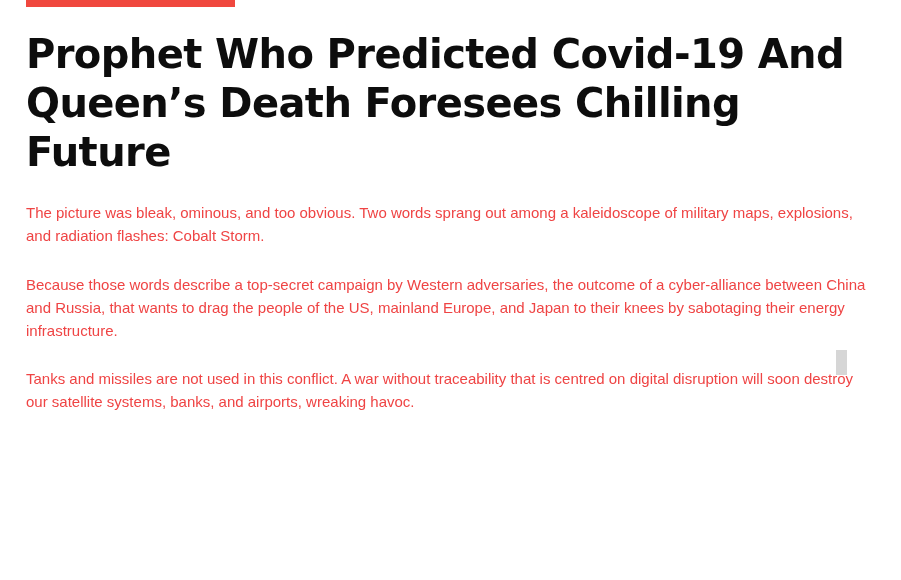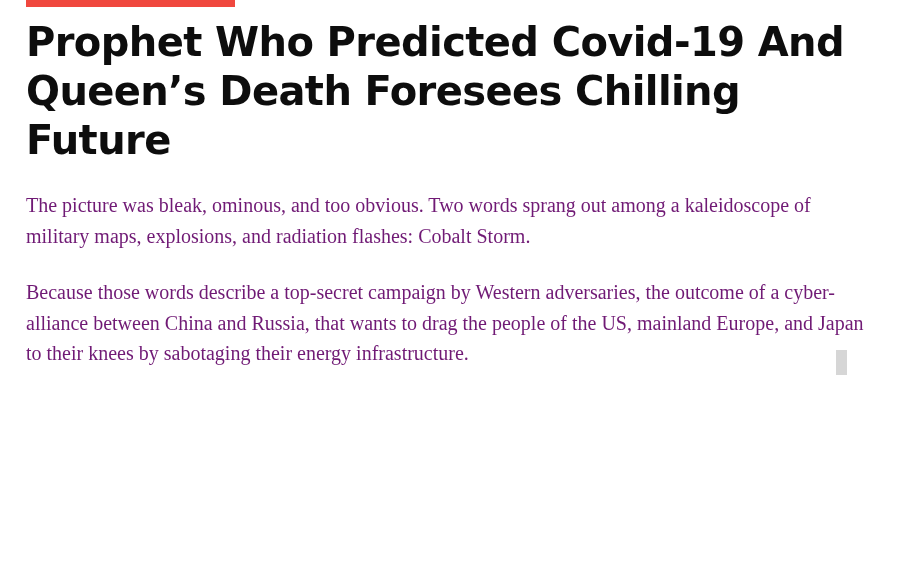--- a/index.html
+++ b/index.html
@@ -12,21 +12,21 @@
     height: 580px;
     overflow: hidden;
     font-family: "Liberation Serif", serif;
     color: #1a1a1a;
   }
   .page {
     position: relative;
     width: 901px;
     height: 532px;
     box-sizing: border-box;
-    padding: 4px 26px;
+    padding: 16px 26px;
   }
   .accent-bar {
     position: absolute;
     top: 0;
     left: 26px;
     width: 209px;
     height: 7px;
     background: #f0483e;
   }
   .headline {
@@ -38,24 +38,24 @@
     line-height: 1.22;
     letter-spacing: -0.6px;
     color: #0d0d0d;
     max-width: 850px;
   }
   .body-copy {
     margin-top: 26px;
   }
   .body-copy p {
     margin: 0 0 26px 0;
-    font-family: Liberation Serif, serif;
-    font-size: 20px;
+    font-family: Liberation Sans, sans-serif;
+    font-size: 15px;
     line-height: 1.52;
-    color: #701a75;
+    color: #ef4444;
     max-width: 862px;
   }
   .body-copy p:last-child {
     margin-bottom: 0;
   }
   .cursor-block {
     position: absolute;
     left: 836px;
     top: 350px;
     width: 11px;
@@ -68,17 +68,18 @@
 
 <div class="page">
 
   <div class="accent-bar"></div>
 
   <h1 class="headline">Prophet Who Predicted Covid-19 And Queen’s Death Foresees Chilling Future</h1>
 
   <div class="body-copy">
     <p>The picture was bleak, ominous, and too obvious. Two words sprang out among a kaleidoscope of military maps, explosions, and radiation flashes: Cobalt Storm.</p>
     <p>Because those words describe a top-secret campaign by Western adversaries, the outcome of a cyber-alliance between China and Russia, that wants to drag the people of the US, mainland Europe, and Japan to their knees by sabotaging their energy infrastructure.</p>
+    <p>Tanks and missiles are not used in this conflict. A war without traceability that is centred on digital disruption will soon destroy our satellite systems, banks, and airports, wreaking havoc.</p>
   </div>
 
   <div class="cursor-block"></div>
 
 </div>
 
 </body></html>

